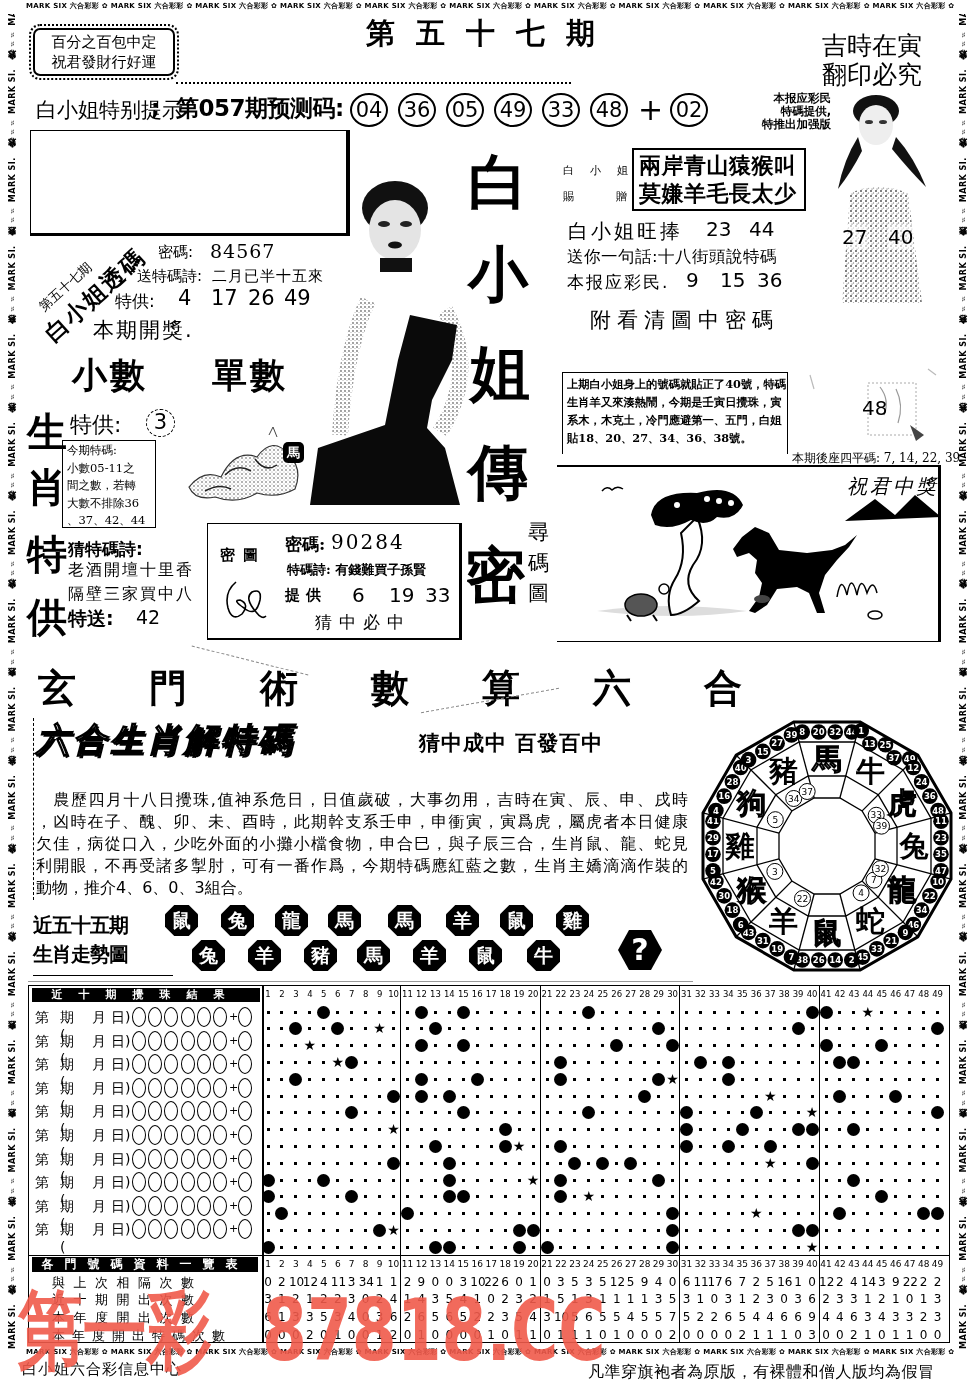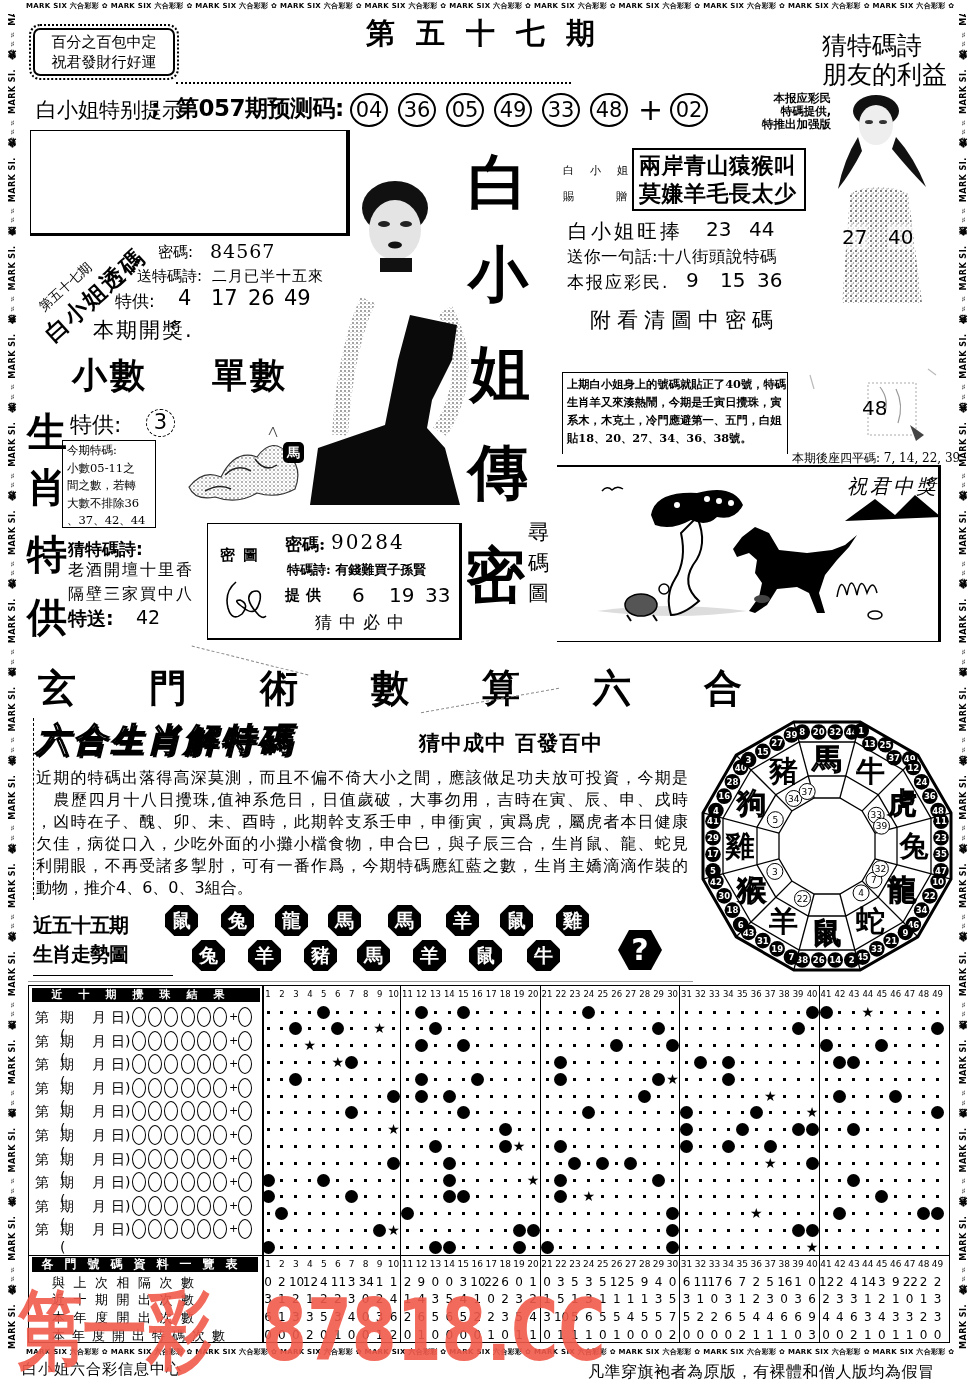--- a/index.html
+++ b/index.html
@@ -45,22 +45,22 @@
       <div class="inner" id="strip-right">MARK SI. 六合彩 ✿ ♯♯ MARK SI. 六合彩 ✿ ♯♯ MARK SI. 六合彩 ✿ ♯♯ MARK SI. 六合彩 ✿ ♯♯ MARK SI. 六合彩 ✿ ♯♯ MARK SI. 六合彩 ✿ ♯♯ MARK SI. 六合彩 ✿ ♯♯ MARK SI. 六合彩 ✿ ♯♯ MARK SI. 六合彩 ✿ ♯♯ MARK SI. 六合彩 ✿ ♯♯ MARK SI. 六合彩 ✿ ♯♯ MARK SI. 六合彩 ✿ ♯♯ MARK SI. 六合彩 ✿ ♯♯ MARK SI. 六合彩 ✿ ♯♯ MARK SI. 六合彩 ✿ ♯♯ MARK SI. 六合彩 ✿ ♯♯ MARK SI. 六合彩 ✿ ♯♯ MARK SI. 六合彩 ✿ ♯♯ MARK SI. 六合彩 ✿ ♯♯ MARK SI. 六合彩 ✿ ♯♯ MARK SI. 六合彩 ✿ ♯♯ MARK SI. 六合彩 ✿ ♯♯ MARK SI. 六合彩 ✿ ♯♯ MARK SI. 六合彩 ✿ ♯♯ MARK SI. 六合彩 ✿ ♯♯ MARK SI. 六合彩 ✿ ♯♯ MARK SI. 六合彩 ✿ ♯♯ MARK SI. 六合彩 ✿ ♯♯ </div>
     </div>
 
   <div class="a slogan" style="left:33px;top:28px;width:142px;height:48px;">
     <div>百分之百包中定</div>
     <div>祝君發財行好運</div>
   </div>
   <div class="a b serif" style="left:366px;top:14px;font-size:29px;letter-spacing:21px;">第五十七期</div>
   <div class="a" style="left:176px;top:82px;width:395px;border-top:2px dotted #000;"></div>
   <div class="a sans" style="left:822px;top:31px;font-size:25px;line-height:29px;">
-    <div>猜特碼詩</div>
-    <div>朋友的利益</div>
+    <div>吉時在寅</div>
+    <div>翻印必究</div>
   </div>
 
   <div class="a sans" style="left:36px;top:96px;font-size:21px;">白小姐特别提示</div>
   <div class="a sans b" style="left:151px;top:95px;font-size:22px;">;</div>
   <div class="a sans b" style="left:176px;top:93px;font-size:23px;letter-spacing:-0.5px;">第057期预测码:</div>
   <div class="pred-row" style="left:350px;top:93px;">
     <div class="pcircle">04</div>
     <div class="pcircle">36</div>
     <div class="pcircle">05</div>
     <div class="pcircle">49</div>
@@ -241,21 +241,20 @@
   </svg>
   <div class="a serif" style="left:847px;top:473px;font-size:20px;font-style:italic;letter-spacing:3px;">祝君中獎</div>
 
   <div class="a sans b" style="left:38px;top:663px;font-size:38px;letter-spacing:73px;">玄門術數算六合</div>
   <div class="a" style="left:190px;top:660px;width:120px;border-top:1px dashed #888;transform:rotate(14deg);"></div>
   <div class="a" style="left:420px;top:700px;width:140px;border-top:1px dashed #888;transform:rotate(-10deg);"></div>
 
   <div class="a serif b" style="left:36px;top:718px;font-size:33px;font-style:italic;color:#fff;-webkit-text-stroke:1.2px #000;text-shadow:2px 2px 0 #000;letter-spacing:4px;">六合生肖解特碼</div>
   <div class="a sans b" style="left:419px;top:729px;font-size:21px;letter-spacing:1px;">猜中成中 百發百中</div>
   <div class="a" style="left:33px;top:718px;height:182px;border-left:1px dashed #000;"></div>
-  <div class="para-line" style="top:767px;">近期的特碼出落得高深莫測，而且不偏不倚大小之間，應該做足功夫放可投資，今期是</div>
   <div class="para-line" style="top:789px;">　農歷四月十八日攪珠,值神系危日，日值歲破，大事勿用，吉時在寅、辰、申、戌時</div>
   <div class="para-line" style="top:811px;">，凶時在子、醜、卯、未、酉時，此期幹支系壬申，申衝寅，寅爲虎，屬虎者本日健康</div>
   <div class="para-line" style="top:855px;">利開眼，不再受諸多掣肘，可有一番作爲，今期特碼應紅藍之數，生肖主嬌滴滴作裝的</div>
   <div class="para-line" style="top:833px;">欠佳，病從口入，少吃外面的小攤小檔食物，申合巳，與子辰三合，生肖鼠、龍、蛇見</div>
   <div class="para-line" style="top:877px;text-align:left;text-align-last:left;">動物，推介4、6、0、3組合。</div>
 
   <div class="a sans b" style="left:33px;top:912px;font-size:20px;letter-spacing:-1px;">近五十五期</div>
   <div class="a sans b" style="left:33px;top:941px;font-size:20px;letter-spacing:-1px;">生肖走勢圖</div>
   <div class="hline" style="left:33px;top:975px;width:140px;"></div>
   <div id="trend-badges">

